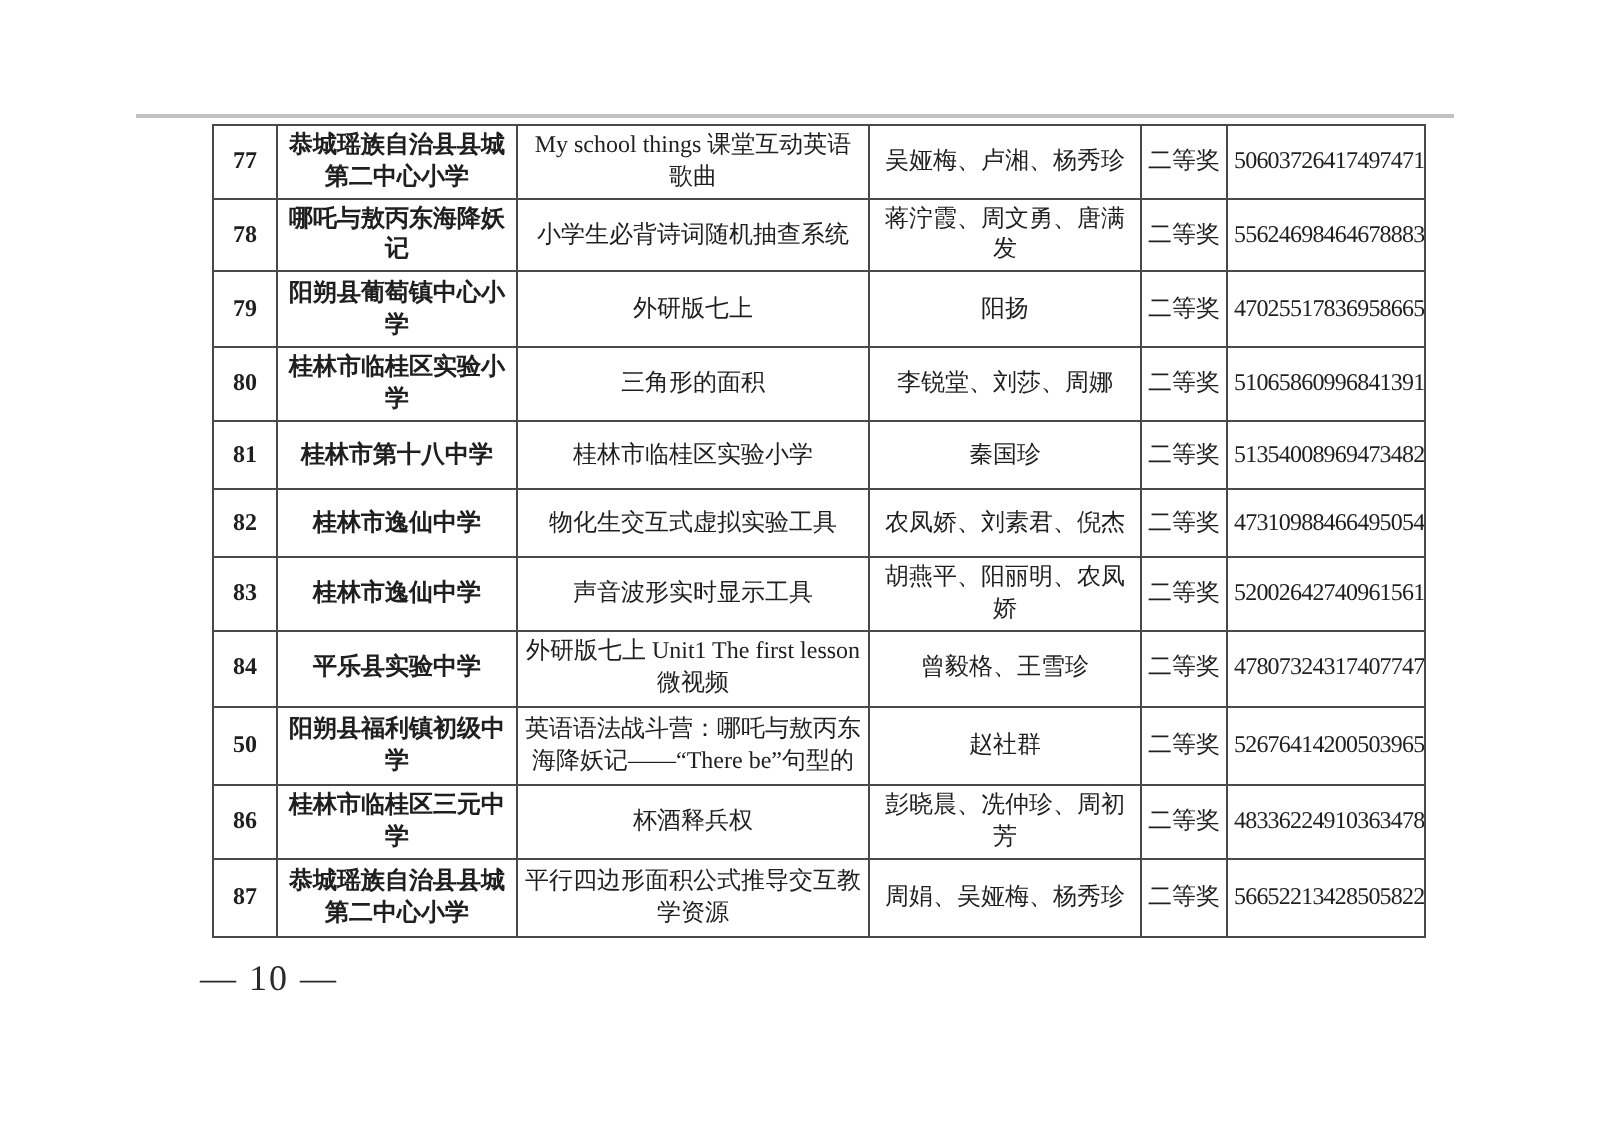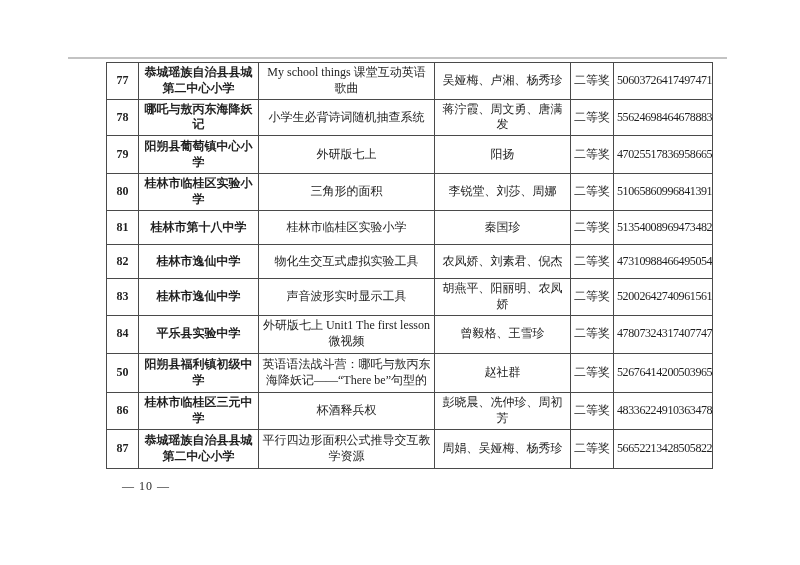--- a/index.html
+++ b/index.html
@@ -53,22 +53,22 @@
   tr:nth-child(6){height:34px}
   tr:nth-child(7){height:29px}
   tr:nth-child(8){height:38px}
   tr:nth-child(9){height:39px}
   tr:nth-child(10){height:37px}
   tr:nth-child(11){height:39px}
   .footer{
     position:absolute;
     left:100px;top:479px;
     width:70px;
-    text-align:right;
-    font-size:12px;
+    text-align:left;
+    font-size:18px;
     color:#2a2a2a;
     letter-spacing:1px;
   }
 </style>
 </head>
 <body>
 
 <div class="page">
   <div class="top-rule"></div>
 

